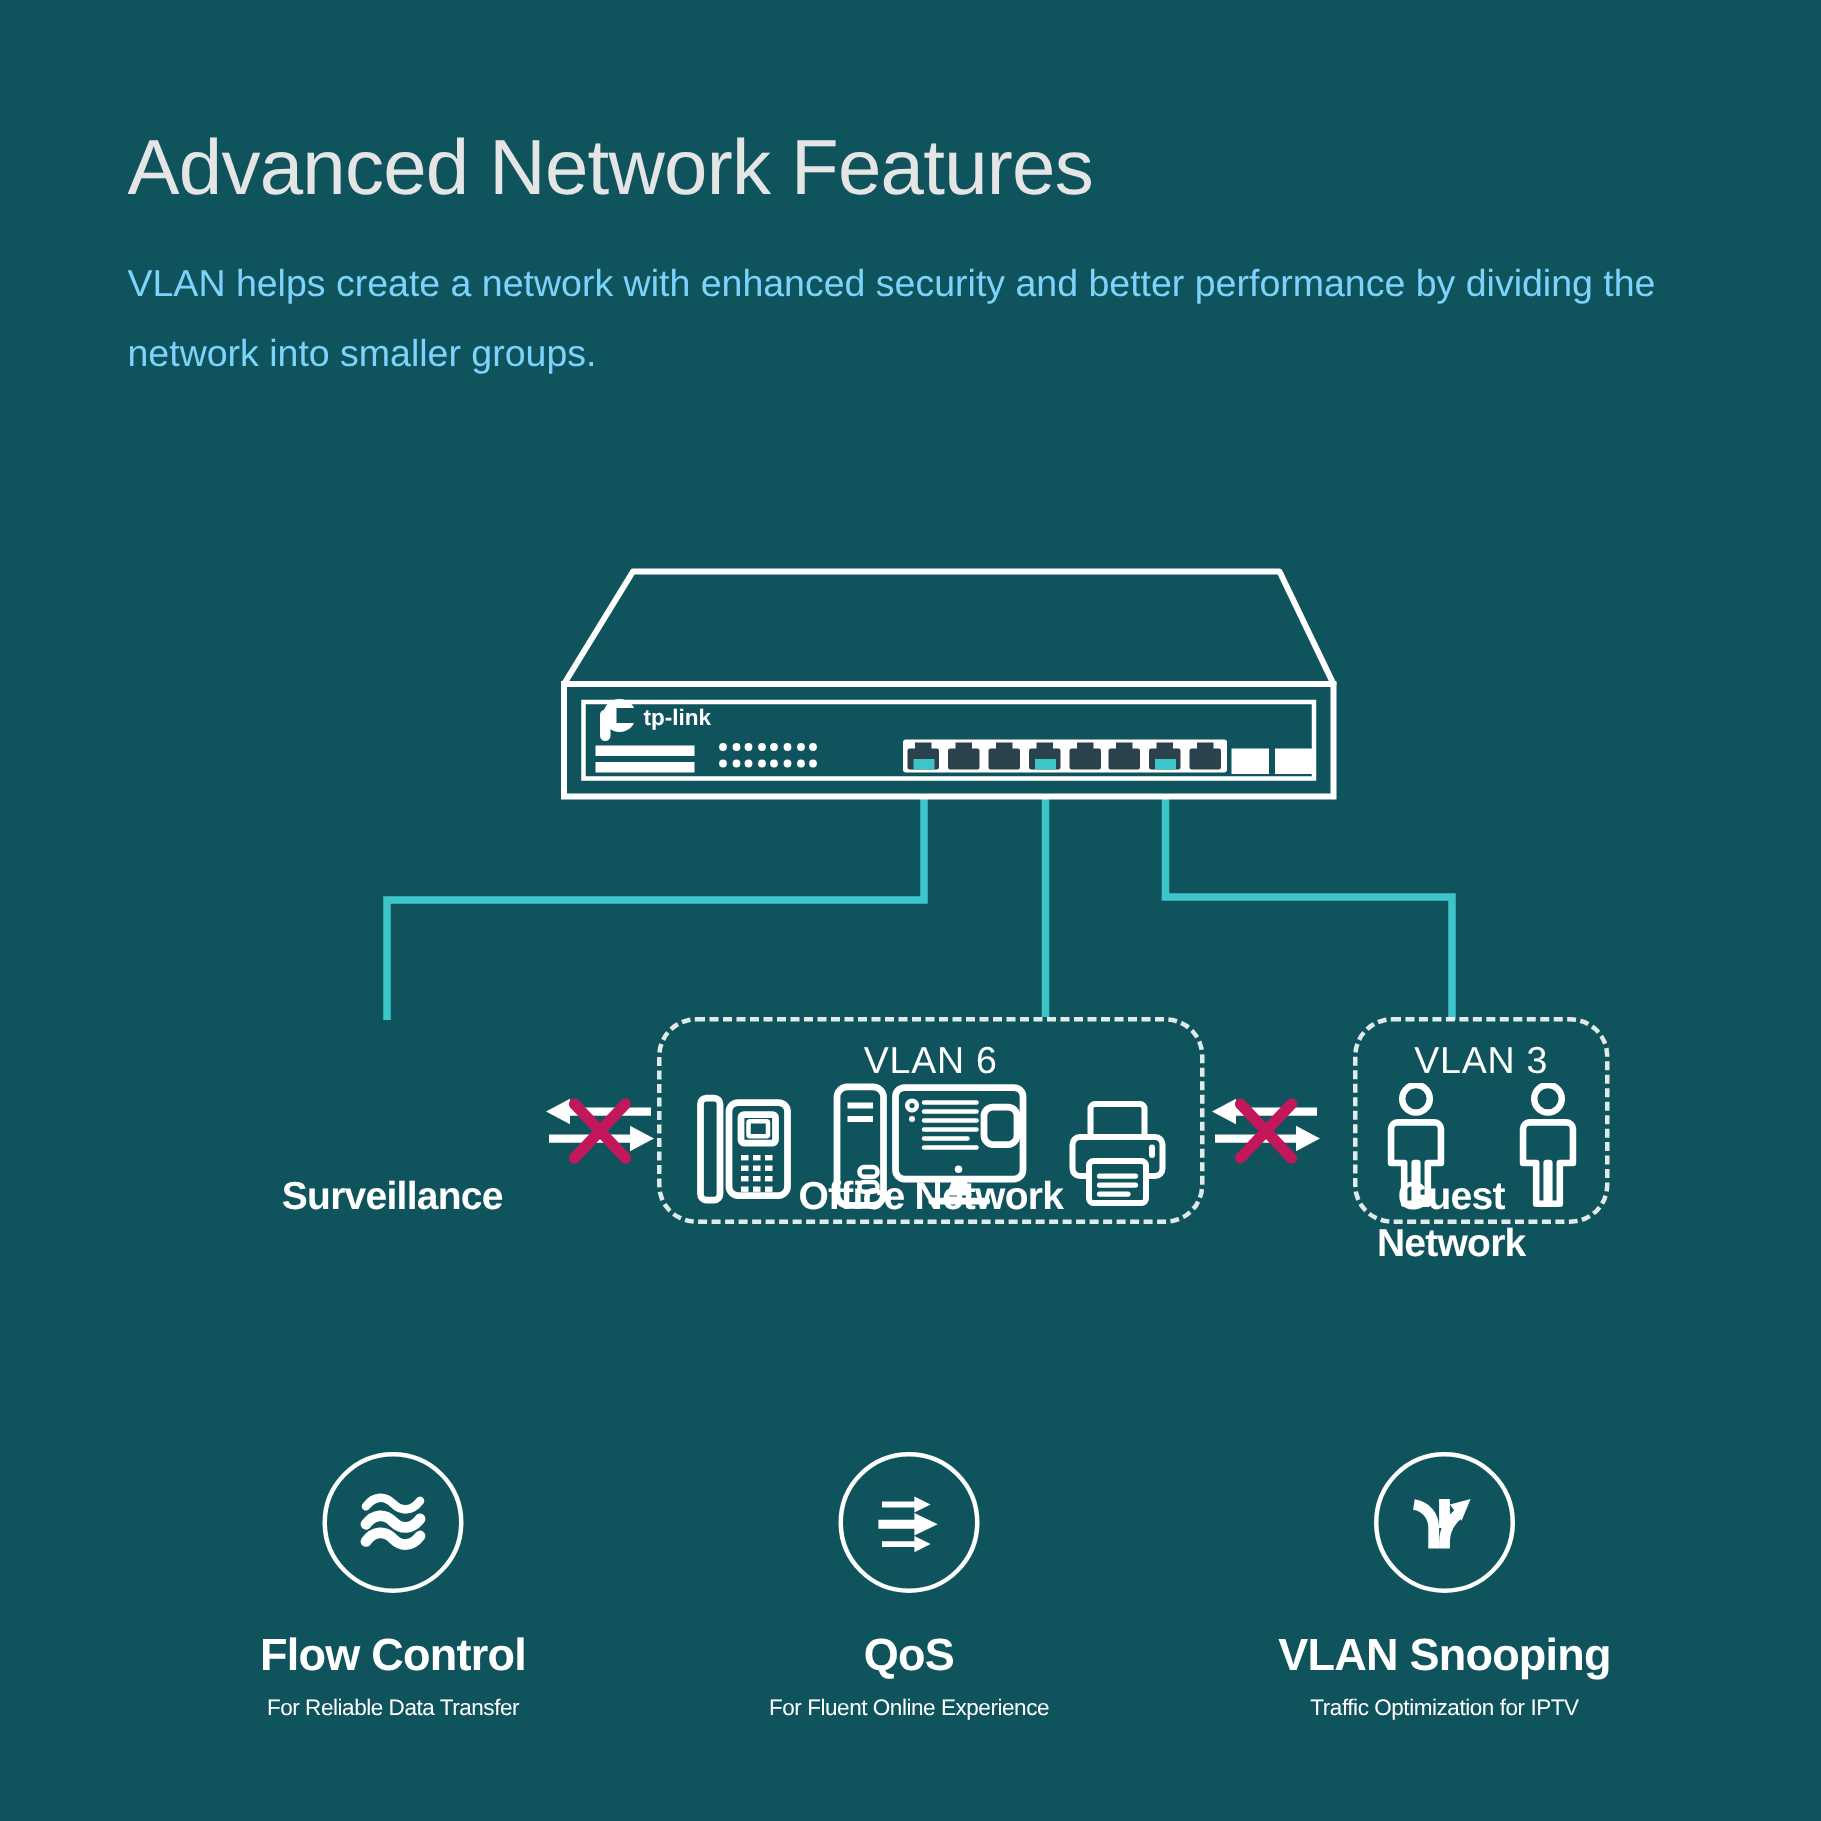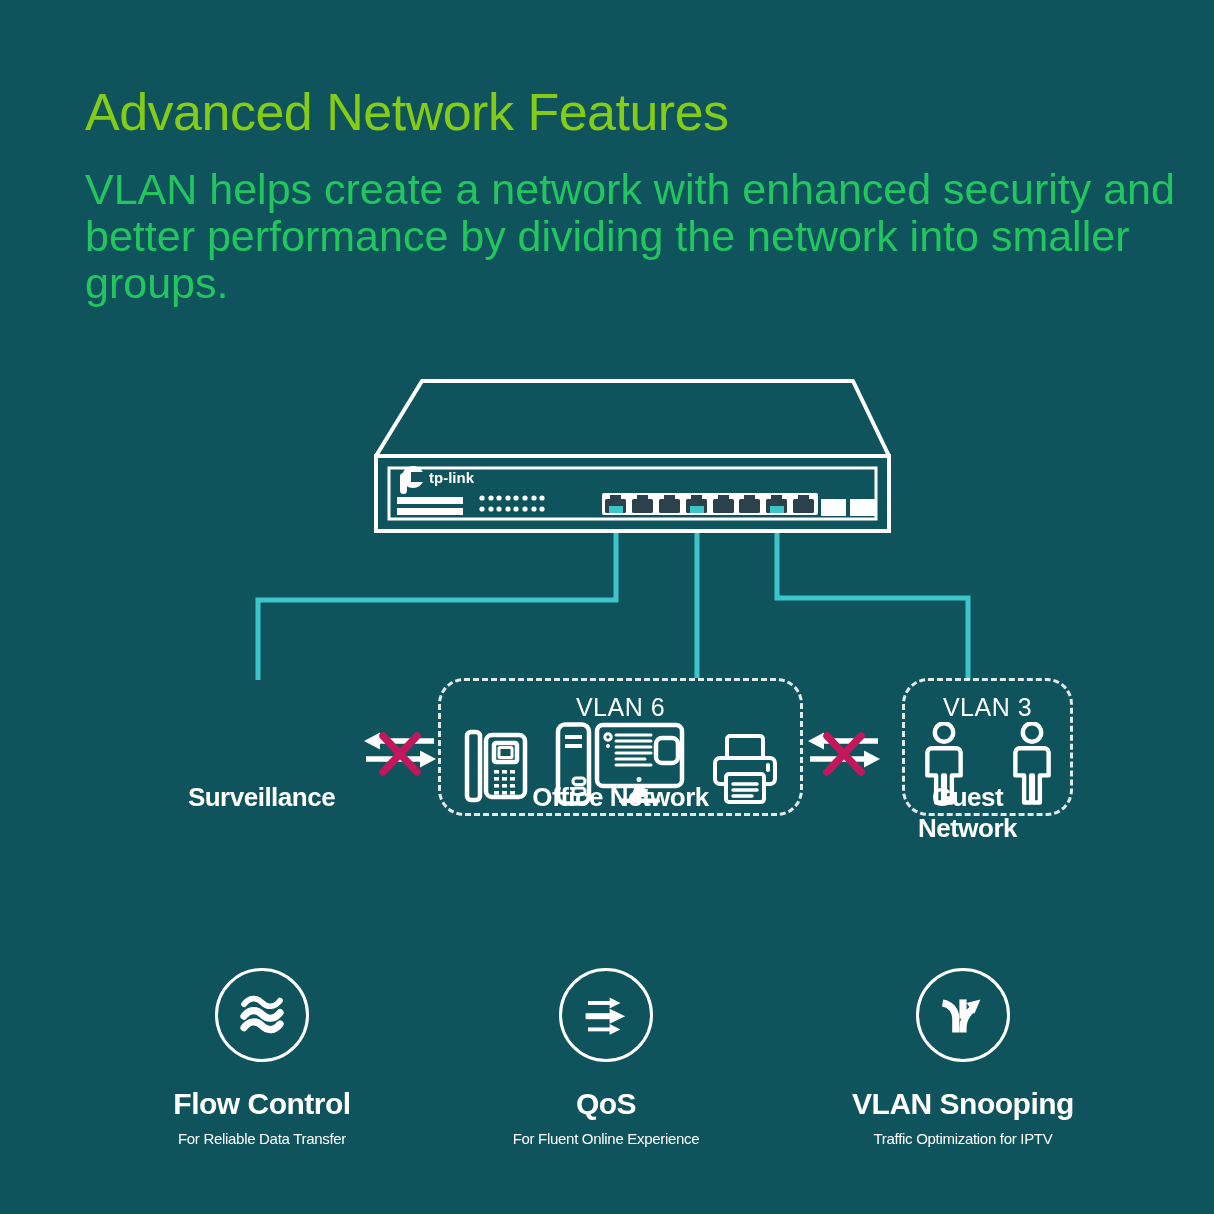--- a/index.html
+++ b/index.html
@@ -3,25 +3,25 @@
 <meta charset="utf-8">
 <style>
   html,body { margin:0; padding:0; background:#0f545c; }
   .canvas {
     position:relative; width:1214px; height:1214px; overflow:hidden;
     background:#0f545c; color:#fff;
     font-family:"Liberation Sans", sans-serif;
   }
   .title {
     position:absolute; left:85px; top:82px; margin:0;
-    font-size:52px; font-weight:400; letter-spacing:-0.5px; color:#84cc16;
+    font-size:52px; font-weight:400; letter-spacing:-0.5px; color:#e5e5e5;
   }
   .subtitle {
     position:absolute; left:85px; top:166px; margin:0; width:1090px;
-    font-size:43px; font-weight:400; line-height:47px; color:#22c55e;
+    font-size:25px; font-weight:400; line-height:47px; color:#7dd3fc;
   }
   .switch-svg { position:absolute; left:0; top:372px; }
   .vlan-box {
     position:absolute; box-sizing:border-box;
     border:3px dashed rgba(255,255,255,0.88); border-radius:26px;
     display:flex; flex-direction:column; align-items:center;
   }
   #vlan1 { left:158px; top:679px; width:207px; height:137px; }
   #vlan2 { left:438px; top:678px; width:365px; height:138px; }
   #vlan3 { left:902px; top:678px; width:171px; height:138px; }

